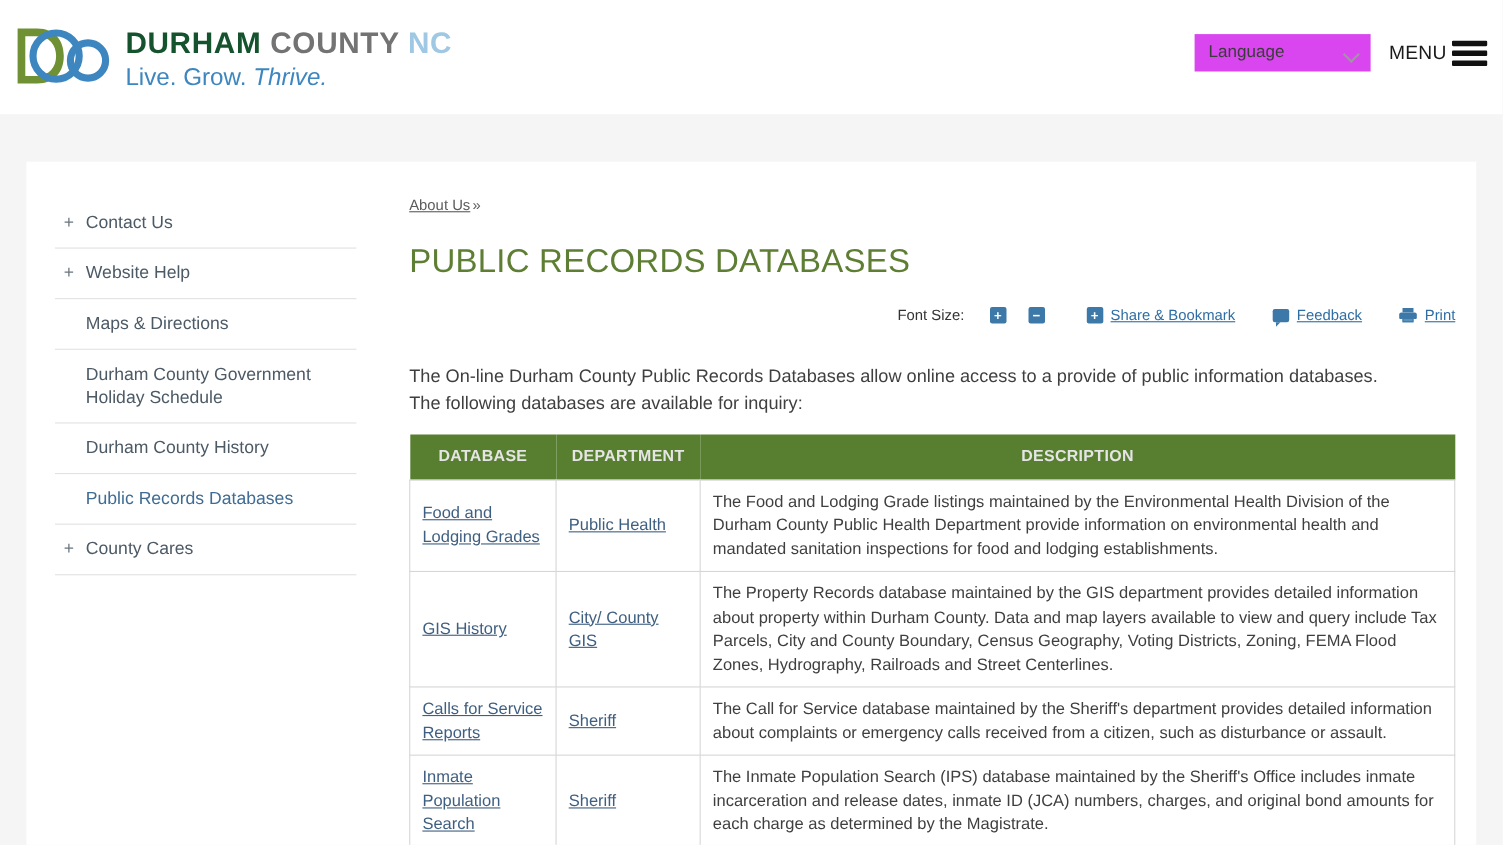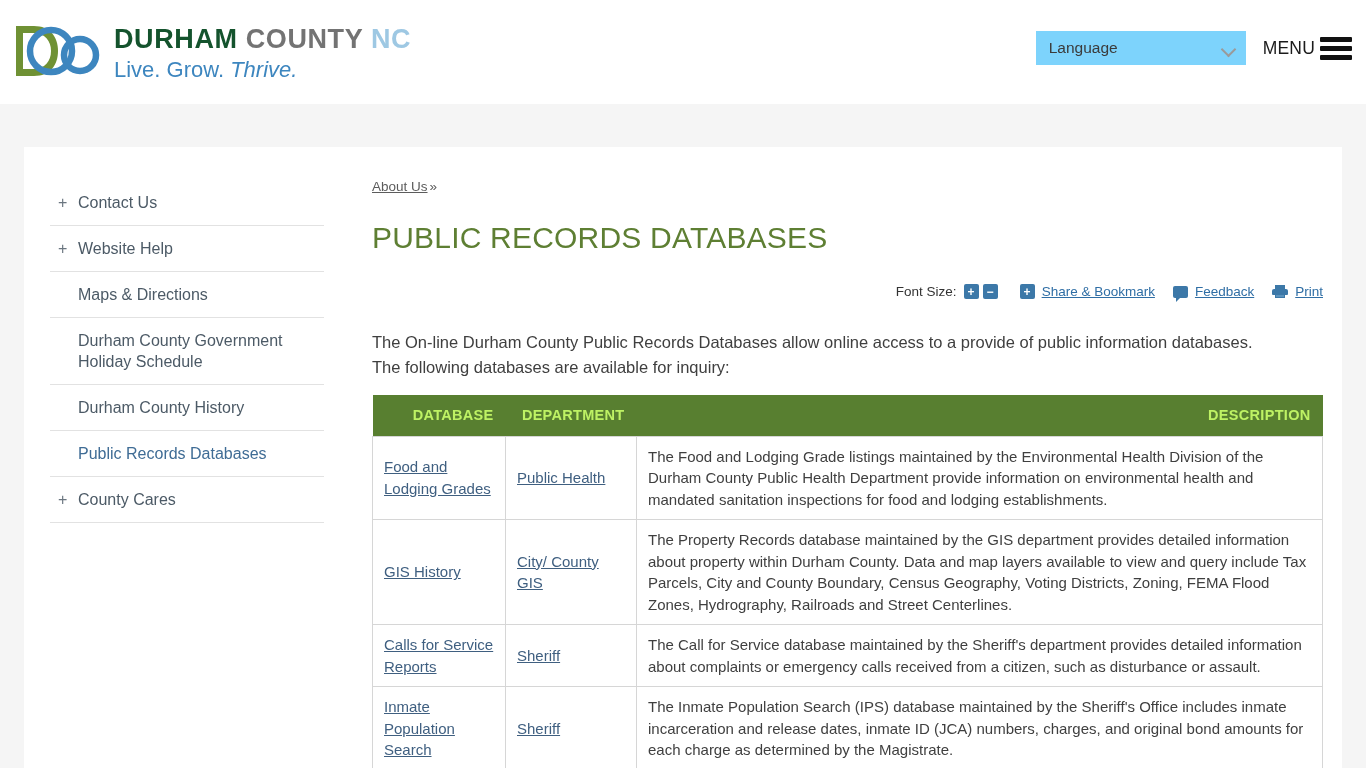--- a/index.html
+++ b/index.html
@@ -43,22 +43,22 @@
     white-space: nowrap;
   }
   .logo-line2 .thrive { font-style: italic; }
 
   .header-right {
     position: absolute;
     right: 14px; top: 31px;
     display: flex; align-items: center;
   }
   .lang-select {
-    width: 210px; height: 34px;
-    background: #7dd3fc;
+    width: 160px; height: 34px;
+    background: #d946ef;
     border: none;
     display: flex; align-items: center;
     padding: 0 10px 0 13px;
     color: #3b3b3b;
     font-size: 15.5px;
     position: relative;
   }
   .lang-select .lang-label { flex: 1; }
   .chev {
     width: 13px; height: 8px;
@@ -152,23 +152,23 @@
     margin: 0;
     font-size: 30px;
     font-weight: normal;
     color: #5e7f33;
     letter-spacing: .2px;
     line-height: 36px;
   }
 
   .utility-bar {
     display: flex;
-    align-items: flex-end;
+    align-items: flex-start;
     justify-content: flex-end;
-    gap: 0px;
+    gap: 16px;
     margin-top: 23px;
     font-size: 13.5px;
     color: #444;
     height: 20px;
   }
   .utility-bar .fs-label { margin-right: 7px; color: #333; }
   .sq-btn {
     display: inline-flex;
     align-items: center; justify-content: center;
     width: 15px; height: 15px;
@@ -233,22 +233,22 @@
 
   
   table.db-table {
     margin-top: 15px;
     border-collapse: collapse;
     width: 950px;
     table-layout: fixed;
   }
   table.db-table thead th {
     background: #587f30;
-    color: #bef264;
-    text-align: right;
+    color: #e5e5e5;
+    text-align: center;
     font-size: 14.5px;
     font-weight: bold;
     letter-spacing: .3px;
     padding: 12px 12px 12px 12px;
     height: 41px;
     border: none;
   }
   table.db-table td {
     border: 1px solid #d6d6d6;
     vertical-align: middle;

